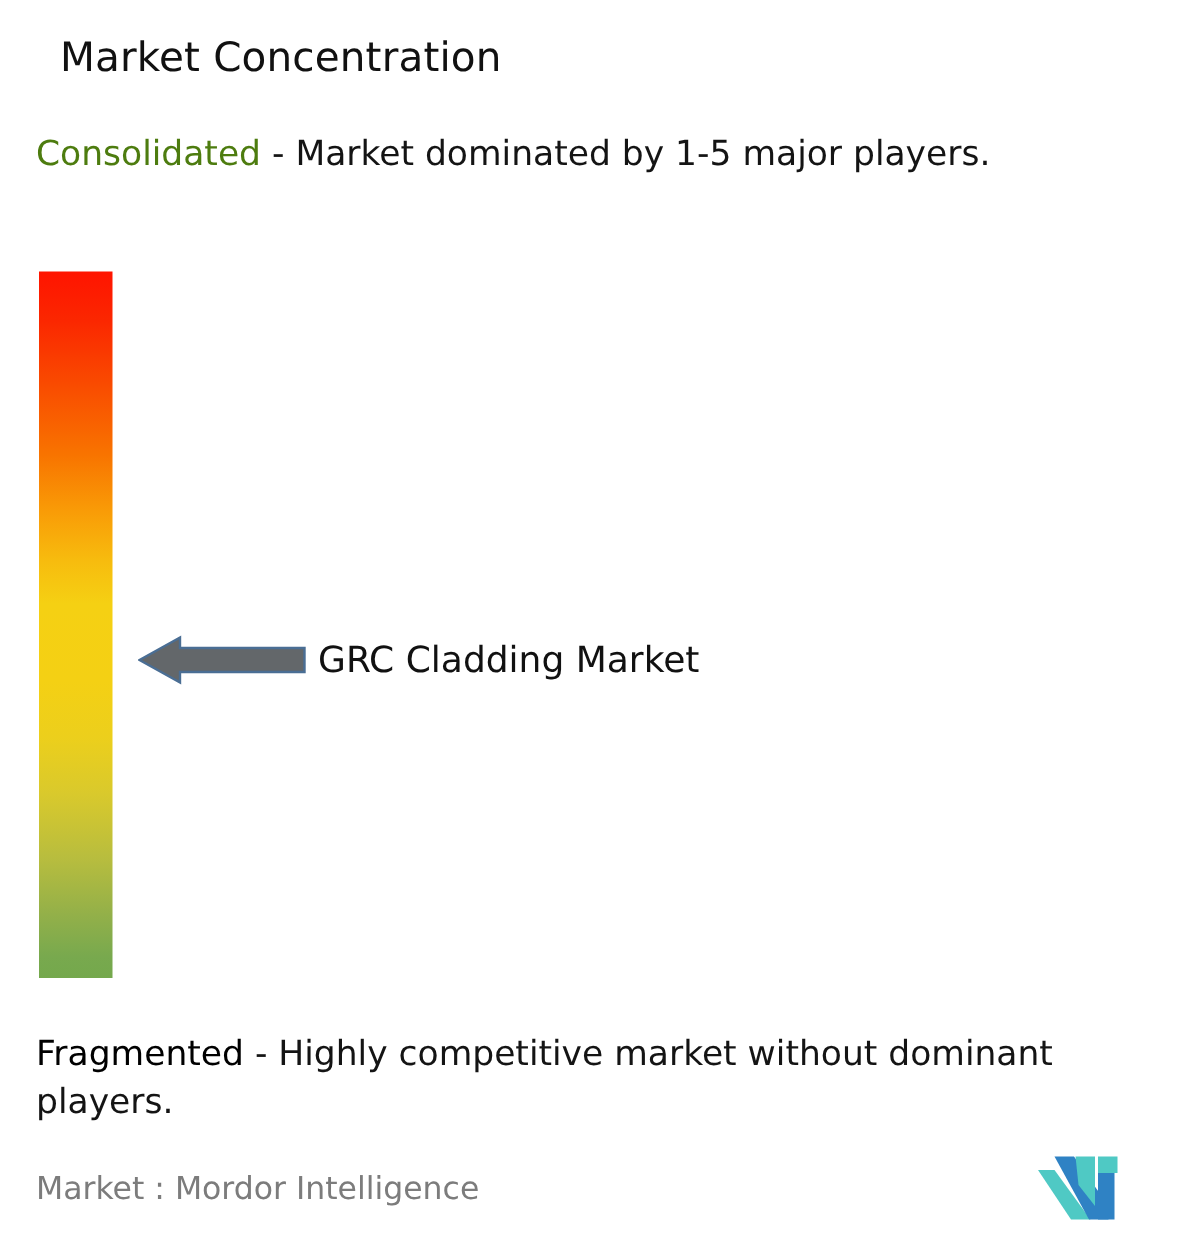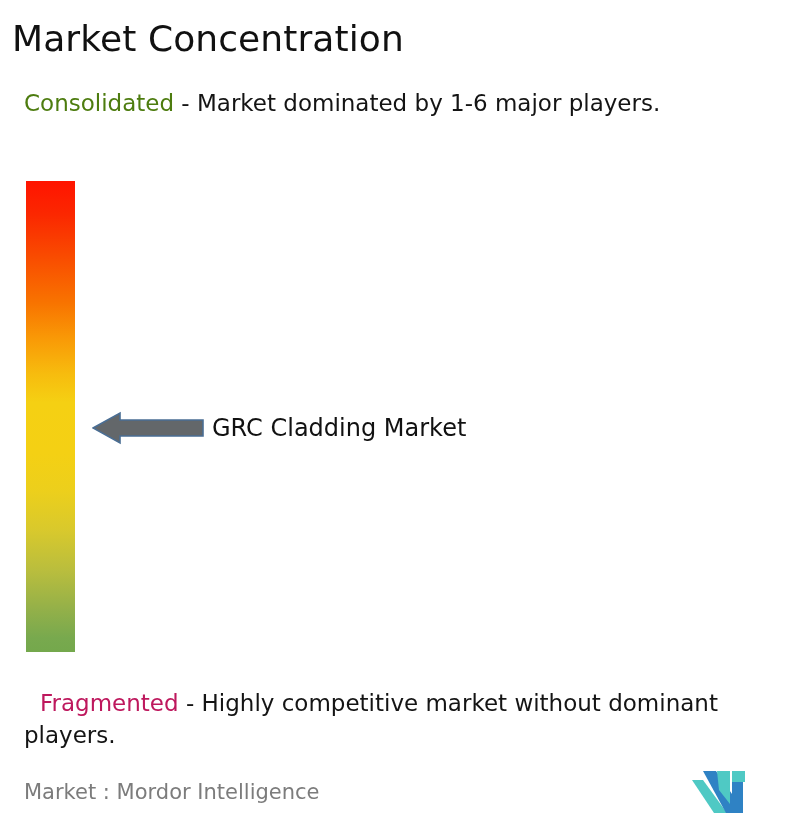--- a/index.html
+++ b/index.html
@@ -19,23 +19,23 @@
   }
 
   .page {
     position: absolute;
     inset: 0;
   }
 
   
   .chart-title {
     position: absolute;
-    left: 12px;
+    left: 40px;
     top: 22px;
-    font-size: 36px;
+    font-size: 27px;
     line-height: 34px;
     font-weight: 400;
     color: #111111;
     letter-spacing: 0.1px;
     white-space: nowrap;
   }
 
   
   .legend-line {
     position: absolute;
@@ -46,21 +46,21 @@
     font-weight: 400;
     color: #141414;
   }
   .legend-top { top: 87px; }
   .legend-bottom { top: 687px; }
 
   .legend-term {
     font-weight: 400;
   }
   .legend-term.consolidated { color: #4d7c0f; }
-  .legend-term.fragmented   { color: #be185d; margin-left: 16px; }
+  .legend-term.fragmented   { color: #000000; }
   .legend-desc { color: #141414; }
 
   
   .scale-bar {
     position: absolute;
     left: 26px;
     top: 181px;
     width: 49px;
     height: 471px;
     background: linear-gradient(
@@ -78,21 +78,21 @@
         #b8bd3e 83%,
         #93b049 91%,
         #78a94e 97%,
         #74a84c 100%);
   }
 
   
   .callout {
     position: absolute;
     left: 92px;
-    top: 408px;
+    top: 420px;
     width: 470px;
     height: 40px;
   }
   .arrow {
     position: absolute;
     left: 0;
     top: 0;
     width: 112px;
     height: 40px;
   }
@@ -125,21 +125,21 @@
   }
 </style>
 </head>
 <body>
 
 <div class="page">
 
   <div class="chart-title">Market Concentration</div>
 
   <div class="legend-line legend-top">
-    <span class="legend-term consolidated">Consolidated</span><span class="legend-desc"> - Market dominated by 1-6 major players.</span>
+    <span class="legend-term consolidated">Consolidated</span><span class="legend-desc"> - Market dominated by 1-5 major players.</span>
   </div>
 
   <div class="scale-bar"></div>
 
   <div class="callout">
     <svg class="arrow" viewBox="0 0 112 40" preserveAspectRatio="none">
       <polygon points="1,20 28,5 28,12 111,12 111,28 28,28 28,35" fill="#63676a" stroke="#4a6e94" stroke-width="1.6" stroke-linejoin="miter"></polygon>
     </svg>
     <div class="callout-label">GRC Cladding Market</div>
   </div>

